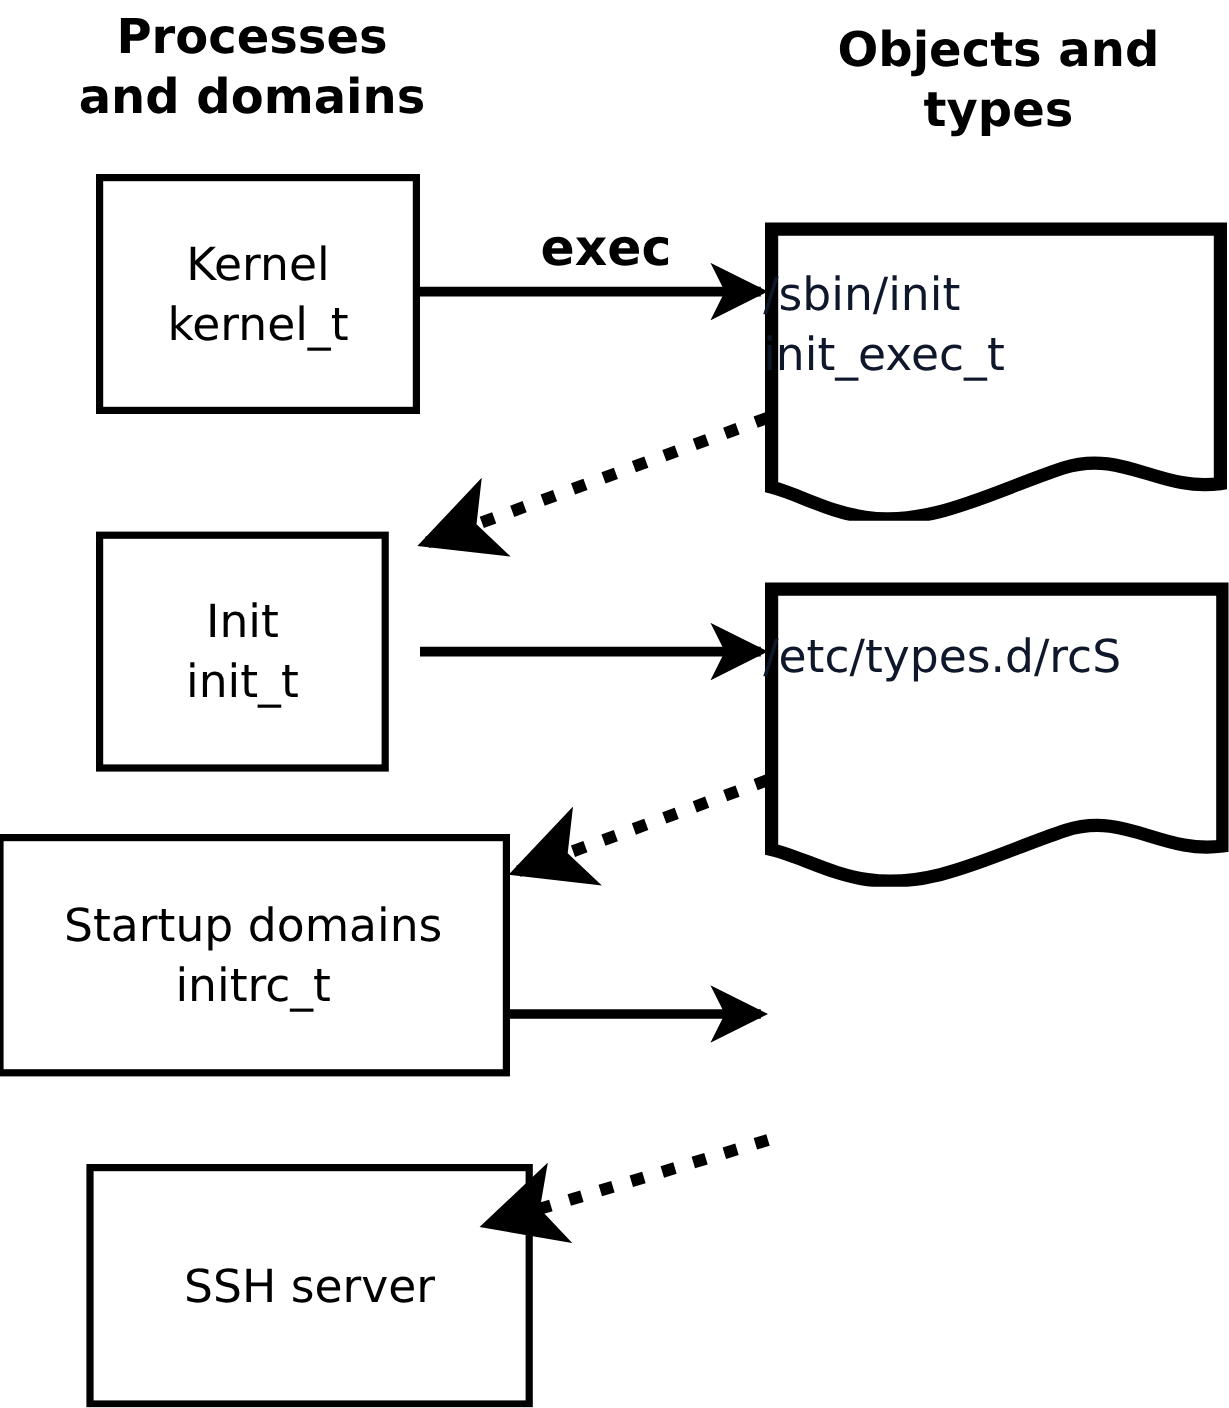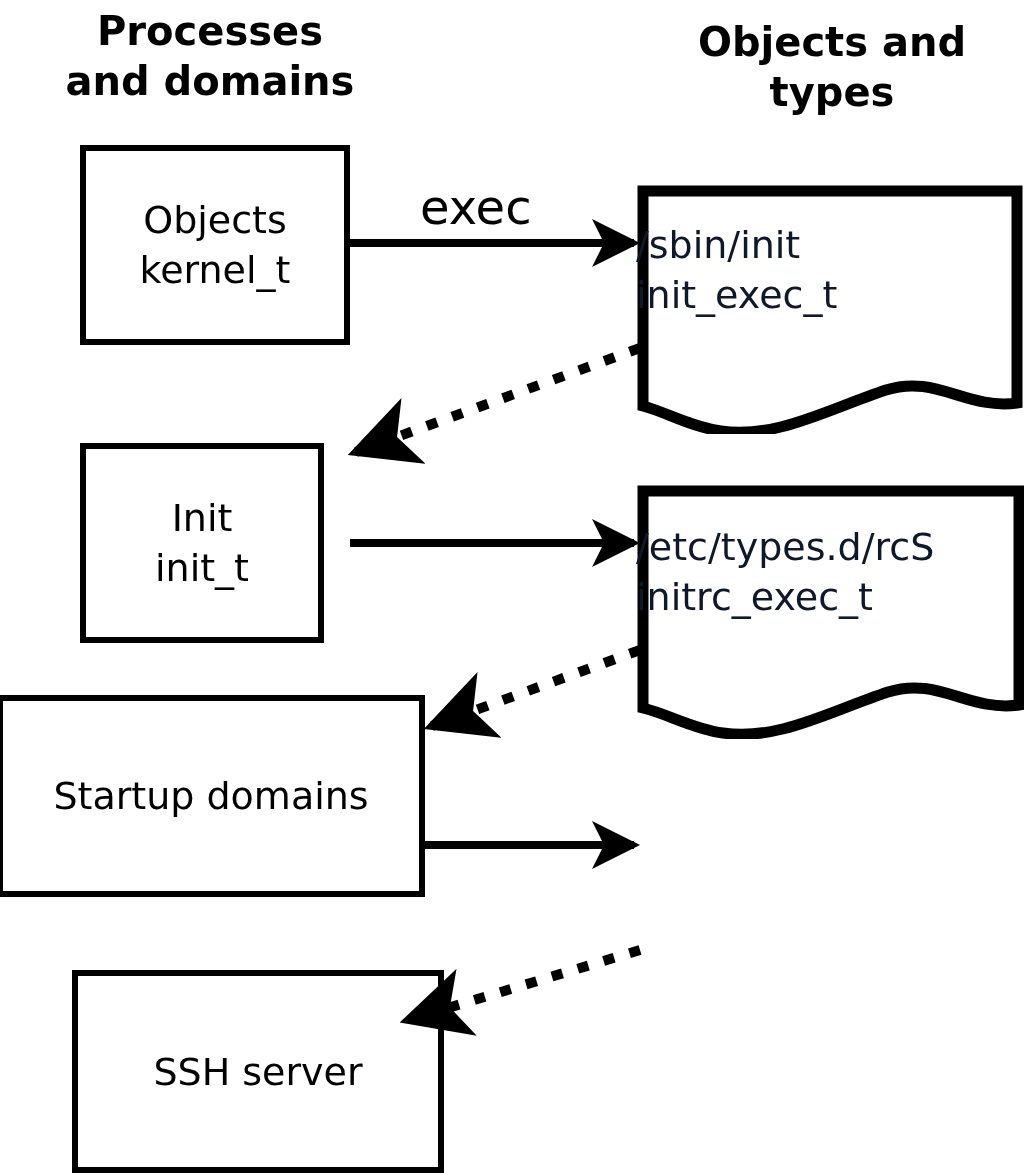--- a/index.html
+++ b/index.html
@@ -70,67 +70,68 @@
     position: absolute;
     left: 0;
     top: 0;
     width: 1024px;
     height: 1173px;
     pointer-events: none;
   }
   .edge-label {
     position: absolute;
     color: #000000;
-    font-size: 48px;
+    font-size: 42px;
     line-height: 42px;
-    text-align: left;
+    text-align: center;
+    font-weight: bold;
   }
 </style>
 </head>
 <body>
 
 <div id="canvas">
 
   <div class="col-header" id="header-left">Processes
 and domains</div>
   <div class="col-header" id="header-right">Objects and
 types</div>
 
   <div class="proc-box" style="left:80px; top:145px; width:270px; height:200px;">
-    <span class="ln">Objects</span>
+    <span class="ln">Kernel</span>
     <span class="ln">kernel_t</span>
   </div>
 
   <div class="proc-box" style="left:80px; top:443px; width:244px; height:200px;">
     <span class="ln">Init</span>
     <span class="ln">init_t</span>
   </div>
 
   <div class="proc-box" style="left:-3px; top:695px; width:428px; height:202px;">
     <span class="ln">Startup domains</span>
+    <span class="ln">initrc_t</span>
   </div>
 
   <div class="proc-box" style="left:28px; top:970px; width:372px; height:203px;margin-left:44px;">
     <span class="ln">SSH server</span>
   </div>
 
   <div class="doc-shape" style="left:636px; top:184px; width:388px; height:250px;">
     <svg width="388" height="250" viewBox="0 0 388 250">
       <path d="M 7 7 L 381 7 L 381 219 C 330 226 300 190 250 206 C 190 226 140 255 85 247 C 55 243 30 228 7 222 Z" fill="#ffffff" stroke="#000000" stroke-width="11" stroke-linejoin="miter" stroke-linecap="butt"></path>
     </svg>
     <div class="doc-label" style="top:36px;">/sbin/init</div>
     <div class="doc-label" style="top:86px;">init_exec_t</div>
   </div>
 
   <div class="doc-shape" style="left:636px; top:484px; width:388px; height:255px;">
     <svg width="388" height="255" viewBox="0 0 388 255">
       <path d="M 7 7 L 383 7 L 383 221 C 332 228 302 192 252 208 C 192 228 142 257 87 249 C 57 245 32 230 7 224 Z" fill="#ffffff" stroke="#000000" stroke-width="11" stroke-linejoin="miter" stroke-linecap="butt"></path>
     </svg>
     <div class="doc-label" style="top:38px;">/etc/types.d/rcS</div>
-    <div class="doc-label" style="top:88px;">initrc_exec_t</div>
   </div>
 
 
   <svg class="edge-layer" viewBox="0 0 1024 1173">
     <defs>
       <marker id="arrow-solid" viewBox="0 0 12 12" refX="10.5" refY="6" markerWidth="6" markerHeight="6" orient="auto-start-reverse" markerUnits="strokeWidth">
         <path d="M 0 0 L 12 6 L 0 12 L 3 6 Z" fill="#000000"></path>
       </marker>
       <marker id="arrow-dotted" viewBox="0 0 12 12" refX="10.5" refY="6" markerWidth="7" markerHeight="7" orient="auto-start-reverse" markerUnits="strokeWidth">
         <path d="M 0 0 L 12 6 L 0 12 L 3 6 Z" fill="#000000"></path>

